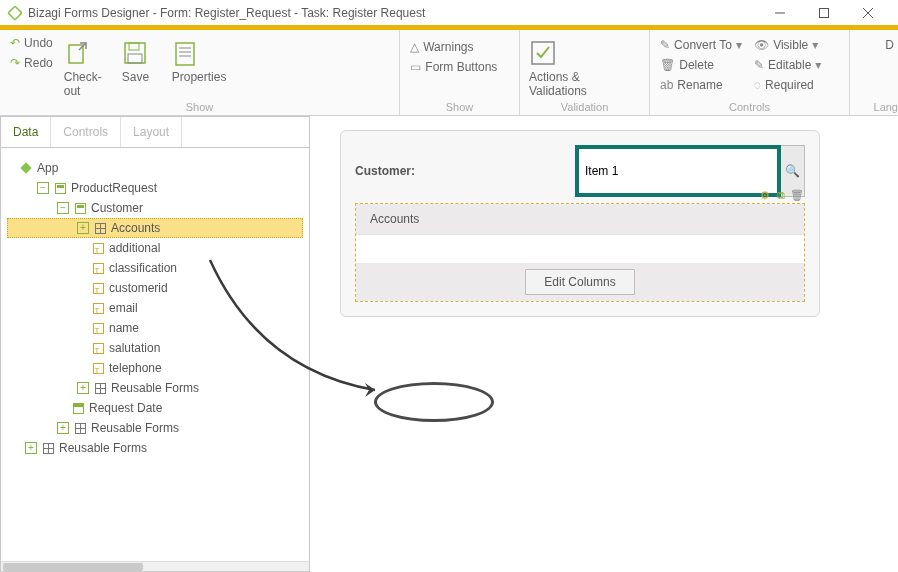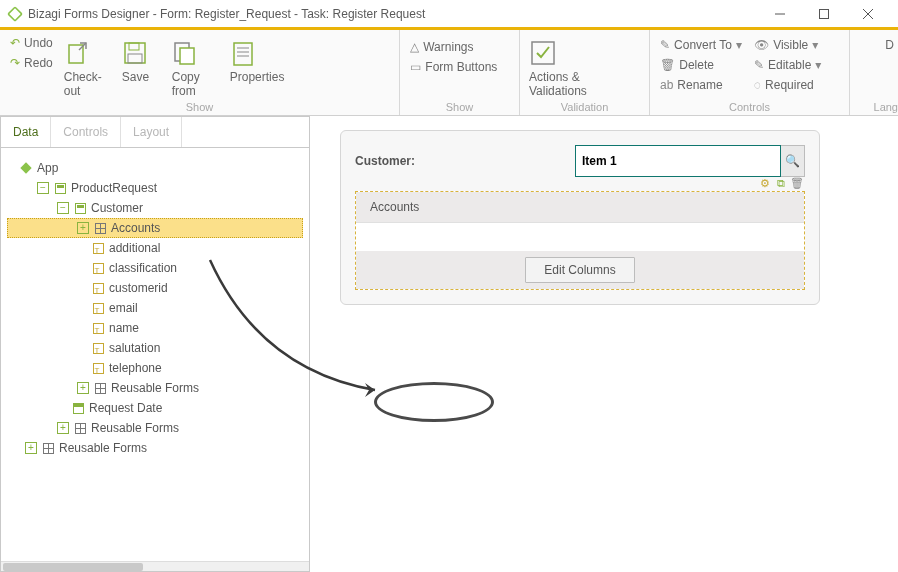--- a/index.html
+++ b/index.html
@@ -1,19 +1,19 @@
 <!DOCTYPE html>
 <html><head>
 <meta charset="utf-8">
 <style>
 * { box-sizing: border-box; margin: 0; padding: 0; font-family: "Segoe UI", Tahoma, sans-serif; }
 body { background: #fff; width: 898px; height: 572px; overflow: hidden; color: #444; font-size: 12px; position: relative; }
 
 
-.titlebar { height: 30px; display: flex; align-items: center; padding: 0 8px; border-bottom: 3px solid #eab308; }
+.titlebar { height: 30px; display: flex; align-items: center; padding: 0 8px; border-bottom: 5px solid #eab308; }
 .titlebar .appicon { width: 14px; height: 14px; border: 2px solid #8bc34a; border-radius: 2px; margin-right: 6px; transform: rotate(45deg) scale(.8); }
 .titlebar .title { color: #5a5a5a; font-size: 12px; }
 .titlebar .spacer { flex: 1; }
 .winbtn { width: 44px; height: 30px; display: flex; align-items: center; justify-content: center; color: #555; }
 .winbtn svg { stroke: #555; stroke-width: 1; fill: none; }
 
 
 .ribbon { height: 86px; border-bottom: 1px solid #d0d0d0; display: flex; background: #fafafa; }
 .ribbon-group { border-right: 1px solid #d8d8d8; display: flex; flex-direction: column; }
 .ribbon-group .items { flex: 1; display: flex; align-items: flex-start; padding: 4px 6px 0 6px; }
@@ -46,24 +46,24 @@
 .grid { width: 11px; height: 11px; border: 1px solid #777; background: linear-gradient(#777,#777) center/100% 1px no-repeat, linear-gradient(#777,#777) center/1px 100% no-repeat; }
 .txt { width: 11px; height: 11px; border: 1px solid #c7a933; }
 .txt:before { content:"T"; font-size:8px; color:#c7a933; position:relative; top:-2px; left:1px;}
 .cal { width:11px; height:11px; border:1px solid #89b33f; background:linear-gradient(#89b33f,#89b33f) top/100% 3px no-repeat; }
 .scrollbar { height: 10px; background: #f0f0f0; border-top: 1px solid #ddd; position: relative; }
 .scrollbar .thumb { position: absolute; left:2px; top:1px; height:8px; width:140px; background:#c9c9c9; border-radius:2px; }
 
 
 .canvas { flex: 1; padding: 14px 6px 6px 30px; }
 .formcard { width: 480px; border: 1px solid #d6d6d6; border-radius: 6px; background: #f7f7f7; padding: 14px; }
-.formrow { display: flex; align-items: center; margin-bottom: 14px; }
+.formrow { display: flex; align-items: center; margin-bottom: 6px; }
 .formrow .lbl { width: 220px; font-weight: bold; color: #555; }
 .combo { flex: 1; display: flex; }
-.combo input { flex: 1; border: 1px solid #0f766e; padding: 8px 6px; font-size: 12px; font-weight: bold; }
+.combo input { flex: 1; border: 4px solid #0f766e; padding: 15px 6px; font-size: 12px; }
 .combo .srch { width: 24px; border: 1px solid #bcbcbc; border-left: none; background: #e9e9e9; display: flex; align-items: center; justify-content: center; cursor: pointer; }
 .tablewrap { border: 1px dashed #d8b33c; padding: 0; position: relative; background:#fff;}
 .toolbar-icons { position: absolute; top: -16px; right: 0; display: flex; gap: 2px; }
 .toolbar-icons .ti { width: 14px; height: 14px; cursor: pointer; display:flex; align-items:center; justify-content:center; font-size:11px; }
 .thead { background: #eceaea; padding: 8px 14px; color: #555; border-bottom:1px solid #e0e0e0; }
 .tbody { height: 28px; background: #fff; }
 .tfoot { background: #eceaea; padding: 6px; text-align: center; }
 .editcols { display: inline-block; padding: 5px 18px; border: 1px solid #bcbcbc; background: #f3f3f3; color: #555; cursor: pointer; border-radius: 1px; }
 
 
@@ -121,29 +121,20 @@
       </div>
       <div class="rb-big small-w">
         <div class="bigicon">
             <svg width="26" height="26">
               <rect x="3" y="3" width="20" height="20" fill="none" stroke="#89b33f" stroke-width="1.5"></rect>
               <rect x="7" y="3" width="10" height="7" fill="none" stroke="#89b33f"></rect>
               <rect x="6" y="14" width="14" height="9" fill="none" stroke="#888"></rect>
             </svg>
           </div>
         <span>Save</span>
-      </div>
-      <div class="rb-big">
-        <div class="bigicon">
-            <svg width="26" height="26">
-              <rect x="3" y="3" width="14" height="18" fill="none" stroke="#888" stroke-width="1.5"></rect>
-              <rect x="8" y="8" width="14" height="16" fill="#fff" stroke="#89b33f" stroke-width="1.5"></rect>
-            </svg>
-          </div>
-        <span>Copy from</span>
       </div>
       <div class="rb-big">
         <div class="bigicon">
             <svg width="26" height="26">
               <rect x="4" y="3" width="18" height="22" fill="none" stroke="#89b33f" stroke-width="1.5"></rect>
               <line x1="7" y1="8" x2="19" y2="8" stroke="#888"></line>
               <line x1="7" y1="12" x2="19" y2="12" stroke="#888"></line>
               <line x1="7" y1="16" x2="19" y2="16" stroke="#888"></line>
             </svg>
           </div>

